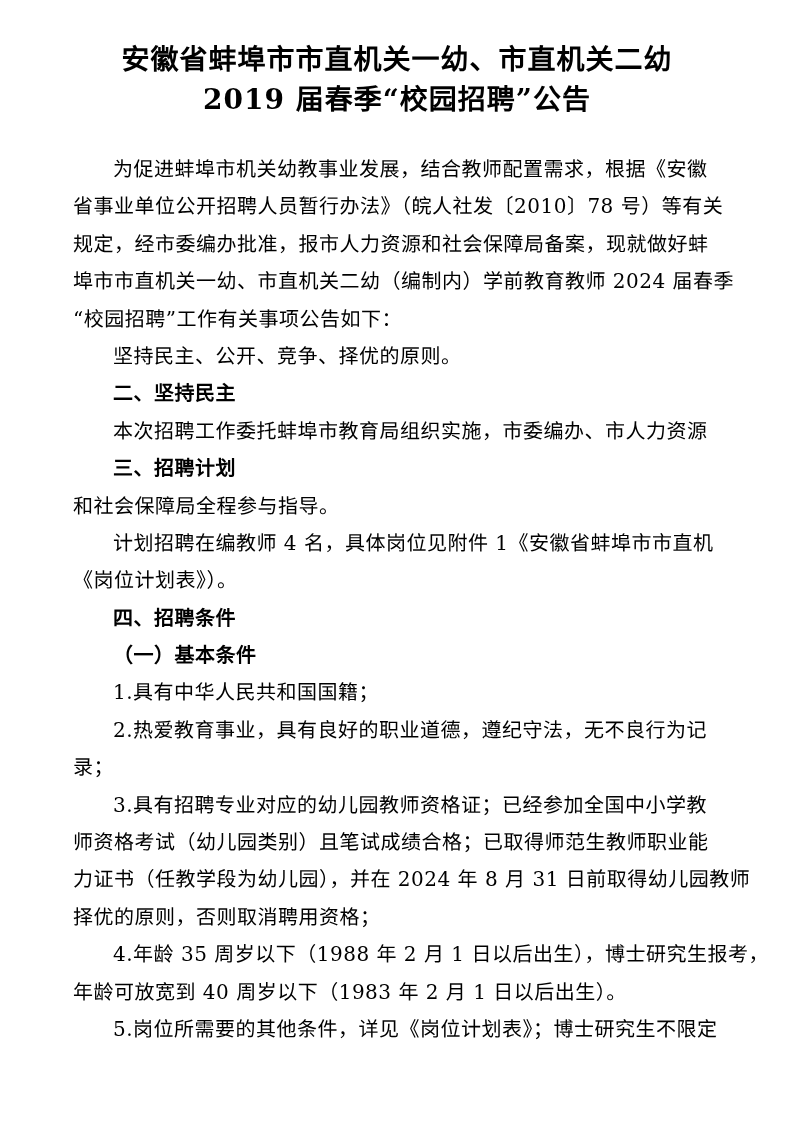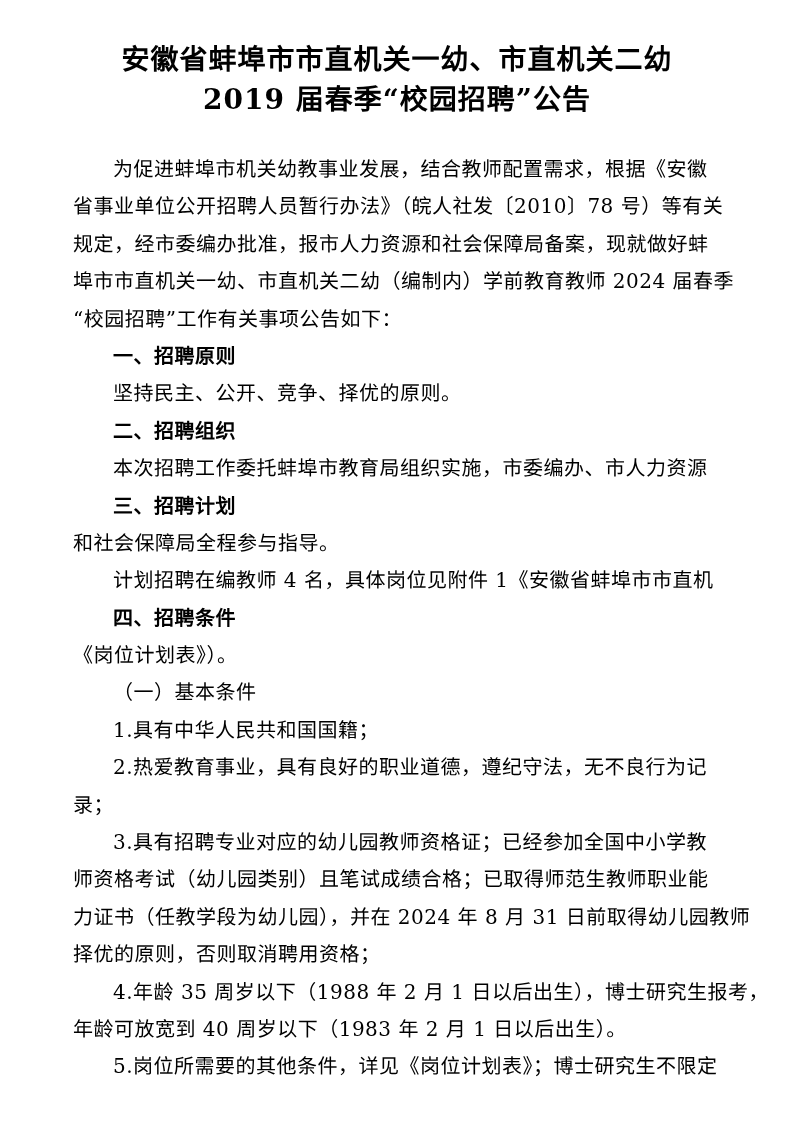--- a/index.html
+++ b/index.html
@@ -39,46 +39,45 @@
     font-family: "DejaVu Serif", "Liberation Serif", serif;
   }
   .line.indent {
     padding-left: 40px;
   }
   .line.h1 {
     font-family: "DejaVu Sans", "Liberation Sans", sans-serif;
     font-weight: bold;
   }
   .line.h2 {
-    font-weight: normal;
+    font-weight: bold;
   }
 </style>
 </head>
 <body>
 
 <div class="page">
   <header class="doc-title">
     <div class="title-line">安徽省蚌埠市市直机关一幼、市直机关二幼</div>
     <div class="title-line">2019 届春季“校园招聘”公告</div>
   </header>
   <main class="doc-body" id="doc-body">
       <div class="line body indent">为促进蚌埠市机关幼教事业发展，结合教师配置需求，根据《安徽</div>
       <div class="line body">省事业单位公开招聘人员暂行办法》（皖人社发〔2010〕78 号）等有关</div>
       <div class="line body">规定，经市委编办批准，报市人力资源和社会保障局备案，现就做好蚌</div>
       <div class="line body">埠市市直机关一幼、市直机关二幼（编制内）学前教育教师 2024 届春季</div>
       <div class="line body">“校园招聘”工作有关事项公告如下：</div>
-      <div class="line h1 indent">一、招聘原则</div>
       <div class="line body indent">坚持民主、公开、竞争、择优的原则。</div>
-      <div class="line h1 indent">二、招聘组织</div>
+      <div class="line h1 indent">二、坚持民主</div>
       <div class="line body indent">本次招聘工作委托蚌埠市教育局组织实施，市委编办、市人力资源</div>
       <div class="line h1 indent">三、招聘计划</div>
       <div class="line body">和社会保障局全程参与指导。</div>
       <div class="line body indent">计划招聘在编教师 4 名，具体岗位见附件 1《安徽省蚌埠市市直机</div>
+      <div class="line body">《岗位计划表》）。</div>
       <div class="line h1 indent">四、招聘条件</div>
-      <div class="line body">《岗位计划表》）。</div>
       <div class="line h2 indent">（一）基本条件</div>
       <div class="line body indent">1.具有中华人民共和国国籍；</div>
       <div class="line body indent">2.热爱教育事业，具有良好的职业道德，遵纪守法，无不良行为记</div>
       <div class="line body">录；</div>
       <div class="line body indent">3.具有招聘专业对应的幼儿园教师资格证；已经参加全国中小学教</div>
       <div class="line body">师资格考试（幼儿园类别）且笔试成绩合格；已取得师范生教师职业能</div>
       <div class="line body">力证书（任教学段为幼儿园），并在 2024 年 8 月 31 日前取得幼儿园教师</div>
       <div class="line body">择优的原则，否则取消聘用资格；</div>
       <div class="line body indent">4.年龄 35 周岁以下（1988 年 2 月 1 日以后出生），博士研究生报考，</div>
       <div class="line body">年龄可放宽到 40 周岁以下（1983 年 2 月 1 日以后出生）。</div>

